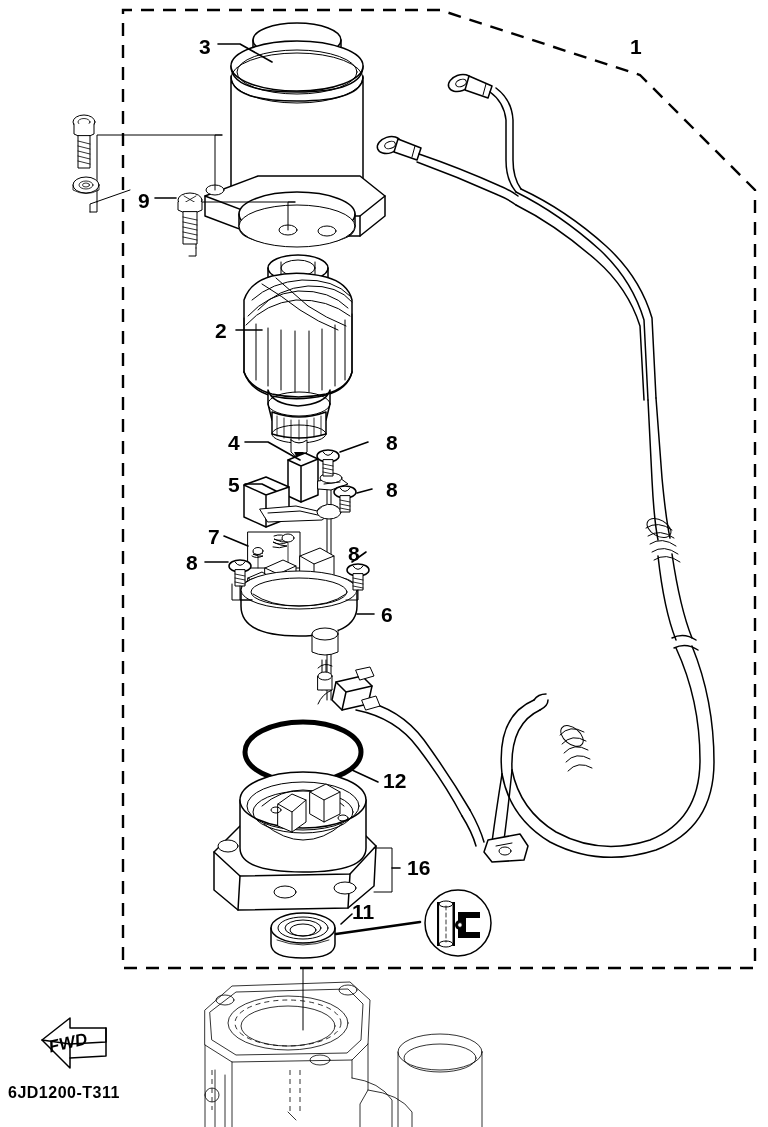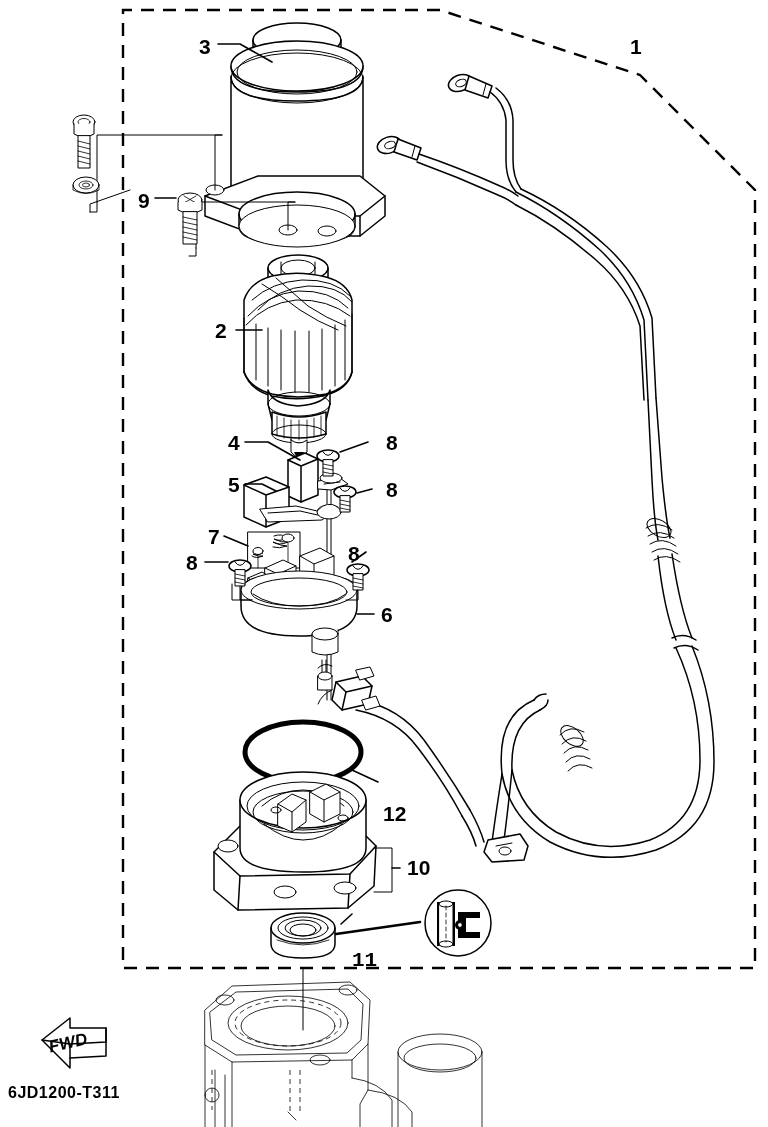--- a/index.html
+++ b/index.html
@@ -434,18 +434,18 @@
 <div class="callout" style="left:138px;top:190px;">9</div>
 <div class="callout" style="left:215px;top:320px;">2</div>
 <div class="callout" style="left:228px;top:432px;">4</div>
 <div class="callout" style="left:386px;top:432px;">8</div>
 <div class="callout" style="left:228px;top:474px;">5</div>
 <div class="callout" style="left:386px;top:479px;">8</div>
 <div class="callout" style="left:208px;top:526px;">7</div>
 <div class="callout" style="left:186px;top:552px;">8</div>
 <div class="callout" style="left:348px;top:543px;">8</div>
 <div class="callout" style="left:381px;top:604px;">6</div>
-<div class="callout" style="left:383px;top:770px;margin-top:33px;">12</div>
-<div class="callout" style="left:407px;top:857px;">10</div>
-<div class="callout" style="left:352px;top:950px;font-family:Liberation Mono, monospace;">11</div>
+<div class="callout" style="left:383px;top:770px;">12</div>
+<div class="callout" style="left:407px;top:857px;">16</div>
+<div class="callout" style="left:352px;top:901px;">11</div>
 
 <div id="fwd-label">FWD</div>
 <div id="figure-code">6JD1200-T311</div>
 
 </body></html>

